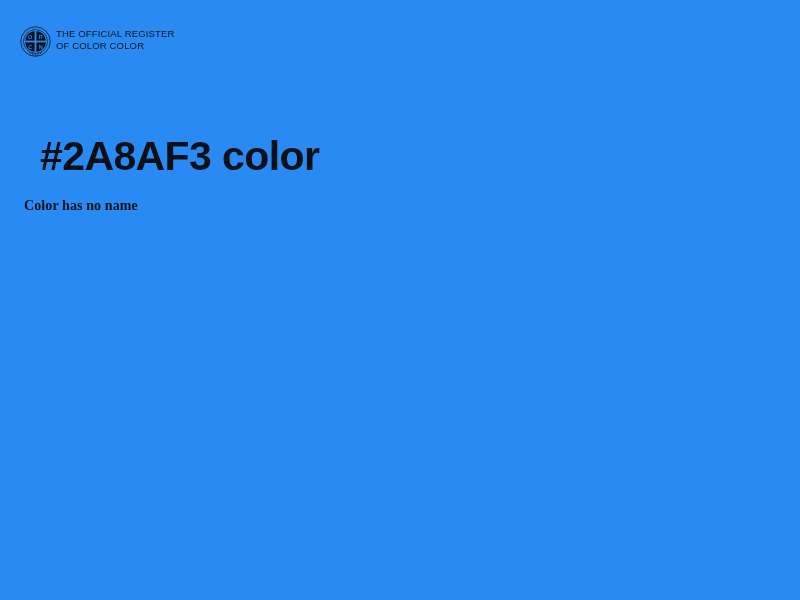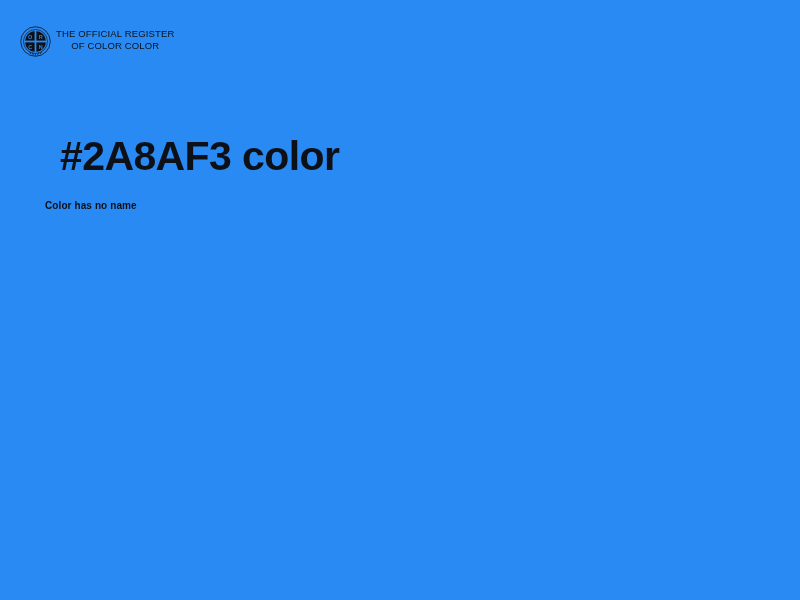--- a/index.html
+++ b/index.html
@@ -31,21 +31,20 @@
     height: 31px;
     flex: 0 0 31px;
     display: block;
   }
 
   .brand-text {
     display: flex;
     flex-direction: column;
     justify-content: flex-start;
     padding-top: 2px;
-    text-align: center;
   }
 
   .brand-line {
     font-family: "Liberation Sans", sans-serif;
     font-size: 9.5px;
     line-height: 11.5px;
     letter-spacing: 0.15px;
     color: #0d1117;
     white-space: nowrap;
   }
@@ -55,30 +54,29 @@
     position: absolute;
     left: 40px;
     top: 132px;
     font-family: "Liberation Sans", sans-serif;
     font-size: 41px;
     font-weight: bold;
     line-height: 48px;
     letter-spacing: -0.6px;
     color: #0d1117;
     white-space: nowrap;
-    margin-left: 20px;
   }
 
   
   .color-subtitle {
     position: absolute;
-    left: 45px;
+    left: 24px;
     top: 199px;
-    font-family: Liberation Sans, sans-serif;
-    font-size: 10px;
+    font-family: Liberation Serif, serif;
+    font-size: 14px;
     font-weight: bold;
     line-height: 13px;
     letter-spacing: 0.1px;
     color: #0d1117;
     white-space: nowrap;
   }
 </style>
 </head>
 <body>
 

